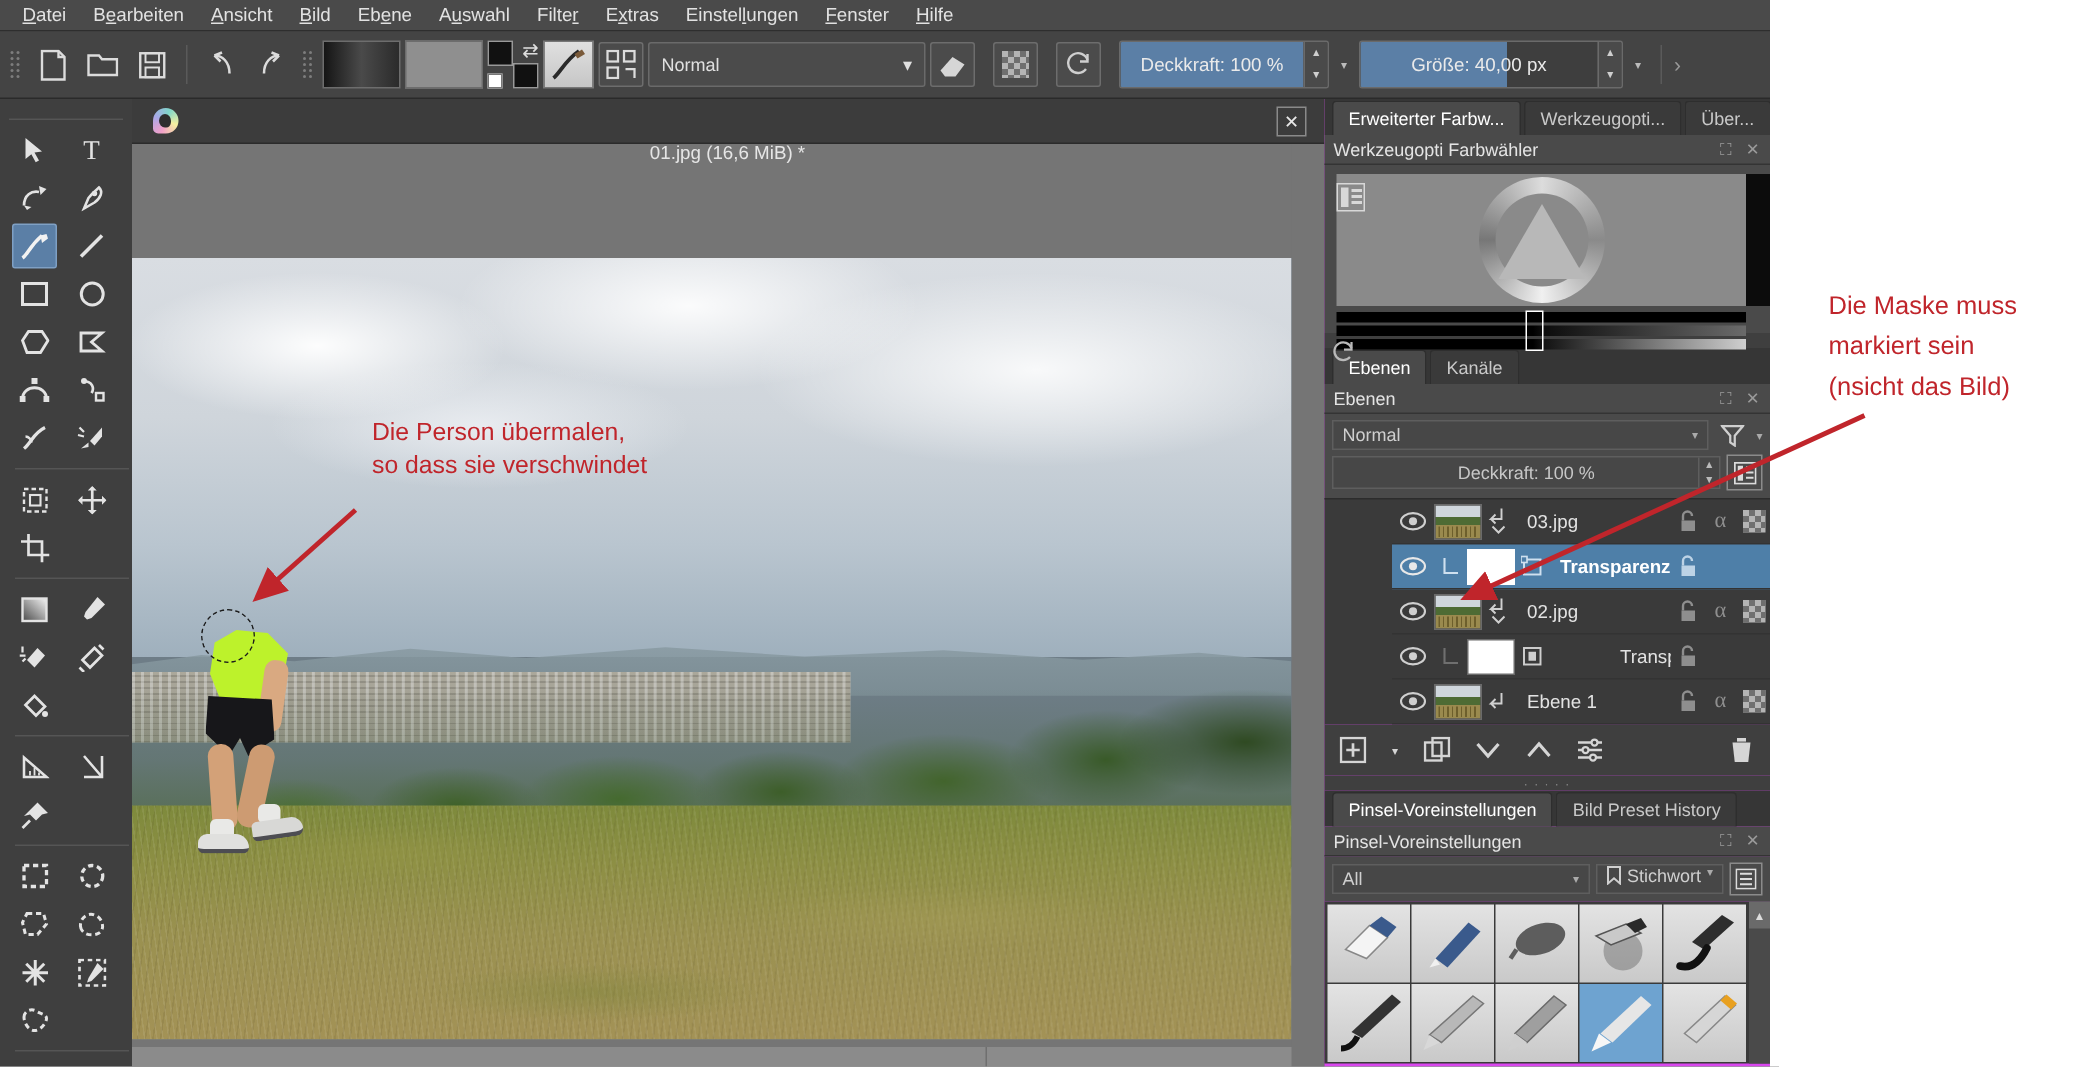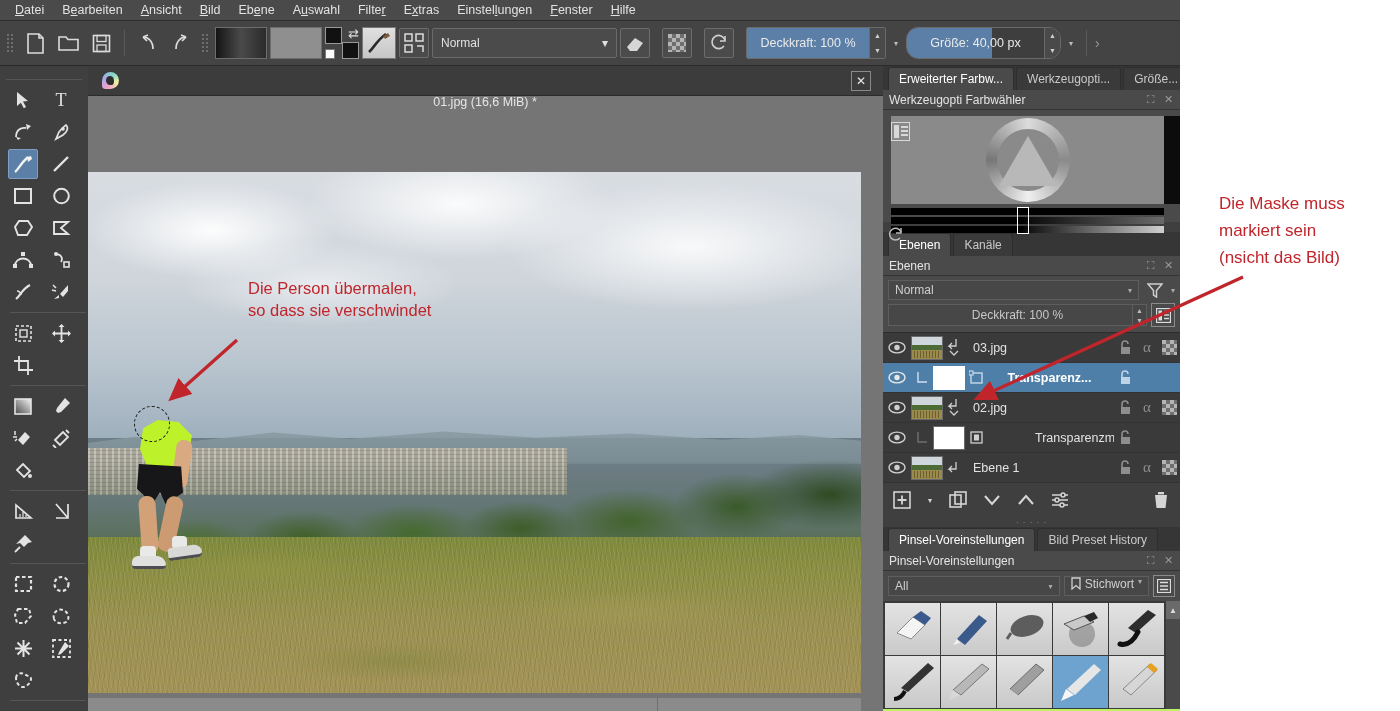--- a/index.html
+++ b/index.html
@@ -157,21 +157,21 @@
   .p-shoe1 { position:absolute; left:14px; top:152px; width:34px; height:13px; background:#e0e0de; border-radius:6px 9px 4px 4px; border-bottom:3px solid #4d4d52;}
   .p-shoe2 { position:absolute; left:50px; top:142px; width:34px; height:13px; background:#d8d8d6; border-radius:4px 9px 6px 4px; border-bottom:3px solid #4d4d52; transform:rotate(-8deg);}
   .brushcursor { position:absolute; left:48px; top:2px; width:36px; height:36px; border:1.5px dashed #1c1c1c; border-radius:50%; }
 
   
   .anno { position:absolute; color:#c0252b; font-size:16.5px; line-height:22px; white-space:pre; }
   .anno2 { position:absolute; color:#c0252b; font-size:17px; line-height:27px; white-space:pre; }
   svg.arrow { position:absolute; overflow:visible; }
 
   
-  .dock { position:absolute; left:883px; top:66px; width:297px; height:645px; background:#bef264; }
+  .dock { position:absolute; left:883px; top:66px; width:297px; height:645px; background:#d946ef; }
   .tabrow { display:flex; align-items:flex-end; height:24px; background:#363636; padding-left:5px; gap:2px;}
   .tab { padding:4px 10px 4px 10px; background:#3a3a3a; color:#c9c9c9; font-size:12px; border:1px solid #2e2e2e; border-bottom:none; border-radius:3px 3px 0 0; white-space:nowrap;}
   .tab.sel { background:#4a4a4a; color:#fff; }
   .panelhdr { display:flex; align-items:center; height:20px; background:#4a4a4a; padding:0 4px 0 6px; border-bottom:1px solid #343434;}
   .panelhdr .t { flex:1; color:#e4e4e4; font-size:12px; }
   .panelhdr .ic { width:15px; height:15px; margin-left:3px; color:#9a9a9a; display:flex;align-items:center;justify-content:center; font-size:11px;}
 
   .cp-body { background:#4a4a4a; height:112px; position:relative; }
   .cp-canvas { position:absolute; left:8px; top:6px; right:16px; height:88px; background:#8a8a8a; }
   .cp-list { position:absolute; left:8px; top:12px; width:19px; height:19px; border:1px solid #d8d8d8; }
@@ -197,21 +197,21 @@
   .lay-row { display:flex; align-items:center; gap:4px; margin-bottom:3px;}
   .lay-combo { flex:1; height:20px; border:1px solid #5e5e5e; background:#474747; display:flex; align-items:center; padding:0 6px; color:#cfcfcf; font-size:12px; position:relative;}
   .lay-combo .caret{position:absolute;right:6px;top:50%;transform:translateY(-50%);font-size:8px;color:#aaa;}
   .funnel { width:24px; height:20px; display:flex; align-items:center; justify-content:center; color:#cfcfcf;}
   .lay-op { flex:1; height:22px; border:1px solid #5e5e5e; background:#474747; display:flex; align-items:center; justify-content:center; color:#c7c7c7; font-size:12px; position:relative;}
   .lay-op .arrows{position:absolute;right:0;top:0;bottom:0;width:14px;border-left:1px solid #5e5e5e;display:flex;flex-direction:column;}
   .lay-op .arrows span{flex:1;display:flex;align-items:center;justify-content:center;font-size:7px;color:#bbb;}
   .lay-listbtn { width:24px;height:24px;border:1px solid #8b8b8b;display:flex;align-items:center;justify-content:center;background:#4a4a4a;}
 
   .layerlist { background:#3a3a3a; border-top:1px solid #2c2c2c; }
-  .lrow { display:flex; align-items:center; height:30px; border-bottom:1px solid #333; }
+  .lrow { display:flex; align-items:center; height:30px; border-bottom:1px solid #333;margin-left:45px; }
   .lrow.sel { background:#4e7fa8; }
   .lrow .eye { width:28px; display:flex; align-items:center; justify-content:center; color:#cfcfcf; }
   .lrow .ind { width:22px; display:flex;align-items:center;justify-content:center;color:#9fb8cc;font-size:13px;}
   .lthumb { width:32px; height:24px; border:1px solid #6a6a6a; overflow:hidden; position:relative;}
   .lthumb.photo-t { background:linear-gradient(#cfd6dc 0 36%, #4d6b34 36% 60%, #9a8a4e 60% 100%); }
   .lthumb.photo-t:after{content:"";position:absolute;left:2px;bottom:1px;right:2px;height:7px;
     background:repeating-linear-gradient(90deg,#6d5f2c 0 1px,transparent 1px 3px);}
   .lthumb.white-t { background:#fff; }
   .lthumb.sel-t { background:#fff; border:2px solid #fff; }
   .lrow .maskicon { width:22px; display:flex;align-items:center;justify-content:center; }
@@ -361,21 +361,21 @@
     </div>
     <div style="width:6px"></div>
     <div class="spin" style="width:140px;">
       <div class="val" style="flex:1">Deckkraft: 100 %</div>
       <div class="arrows">
           <span>▲</span>
           <span>▼</span>
         </div>
     </div>
     <div class="mini-caret">▾</div>
-    <div class="spin" style="width:155px;border-radius:12px;">
+    <div class="spin" style="width:176px;">
       <div class="val partial" style="flex:1">Größe: 40,00 px</div>
       <div class="arrows">
           <span>▲</span>
           <span>▼</span>
         </div>
     </div>
     <div class="mini-caret">▾</div>
     <div class="tsep"></div>
     <div style="color:#9a9a9a;font-size:14px;">›</div>
   </div>
@@ -611,21 +611,21 @@
     <div class="scrollbar-h">
       <div class="thumb"></div>
     </div>
   </div>
 
   <div class="dock">
 
     <div class="tabrow">
       <div class="tab sel"><span>Erweiterter Farbw...</span></div>
       <div class="tab"><span>Werkzeugopti...</span></div>
-      <div class="tab"><span>Größe...</span></div>
+      <div class="tab"><span>Über...</span></div>
     </div>
 
     <div class="panelhdr">
       <div class="t">Werkzeugopti Farbwähler</div>
       <div class="ic">⛶</div>
       <div class="ic">✕</div>
     </div>
 
     <div class="cp-body">
       <div class="cp-canvas">

